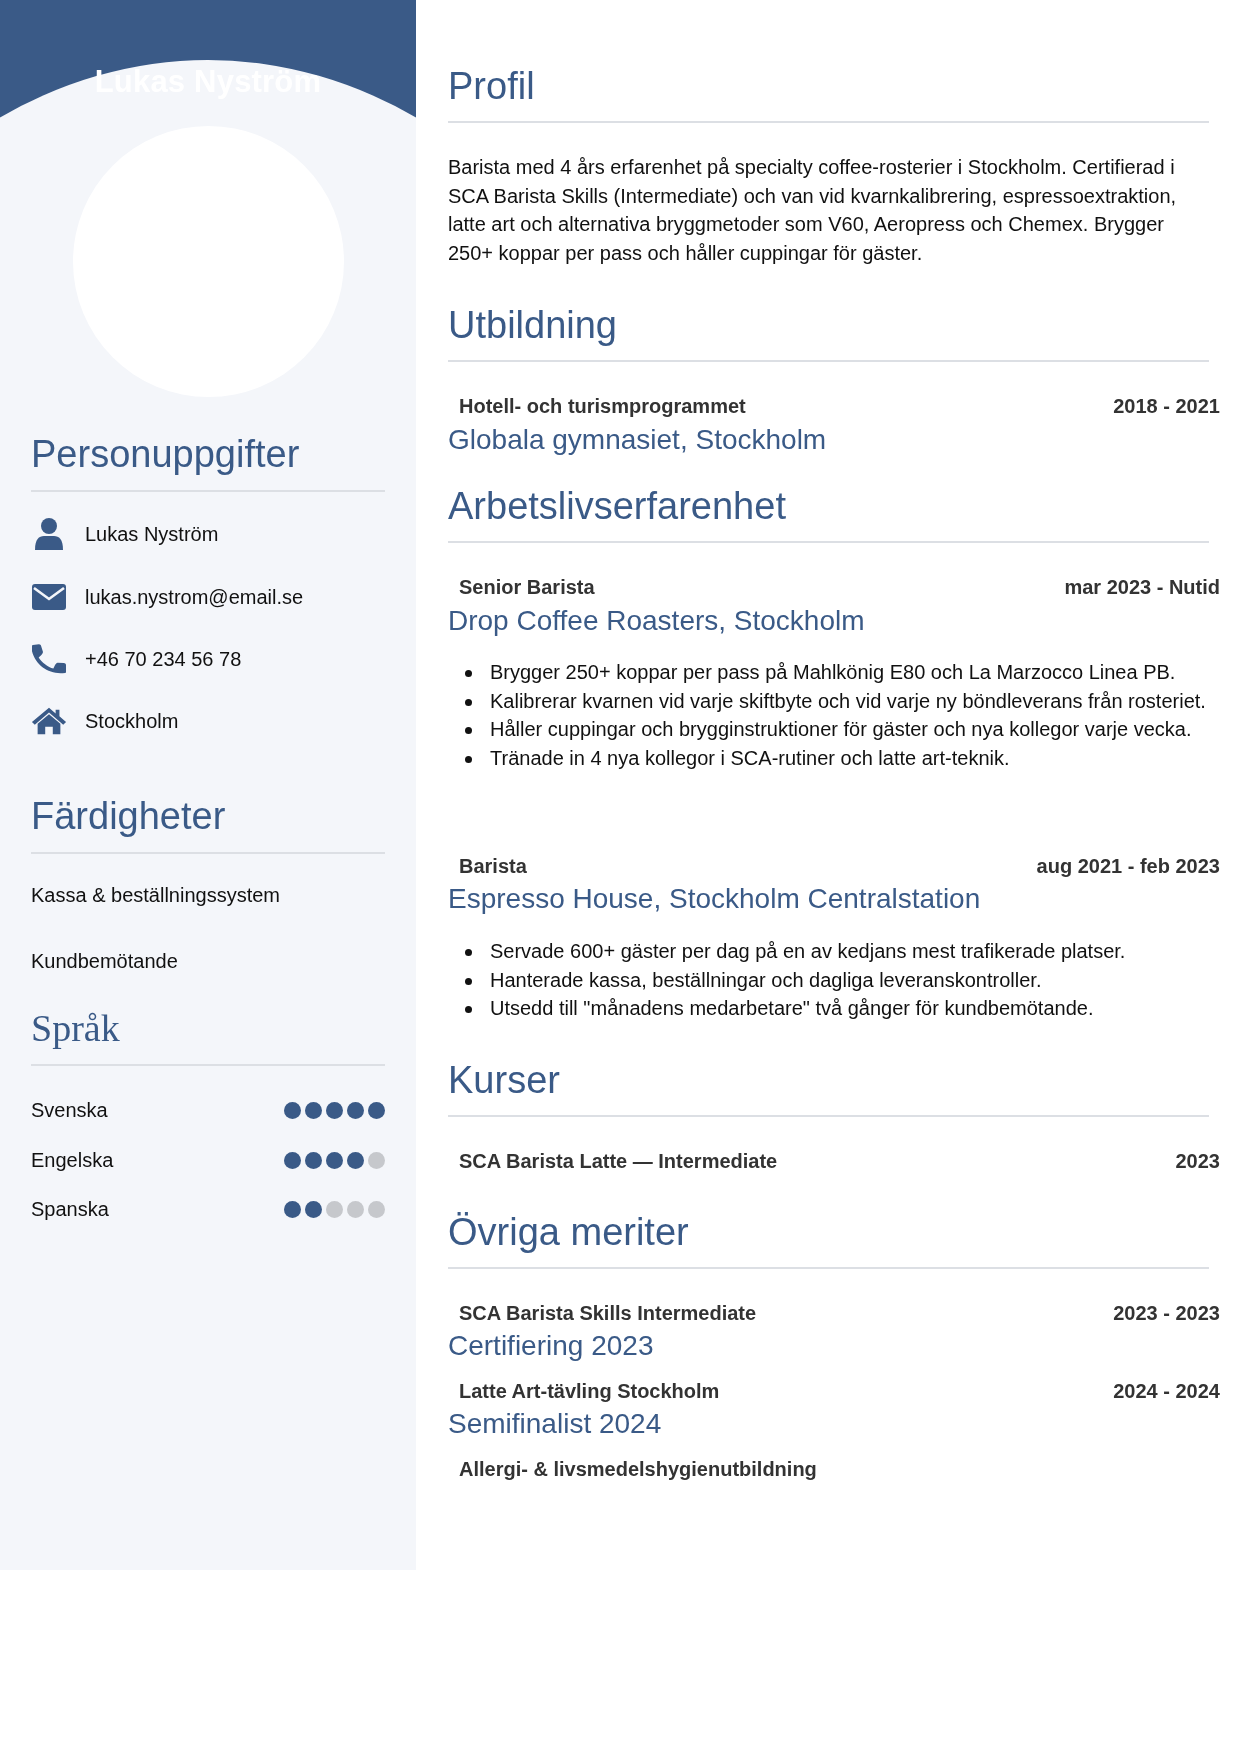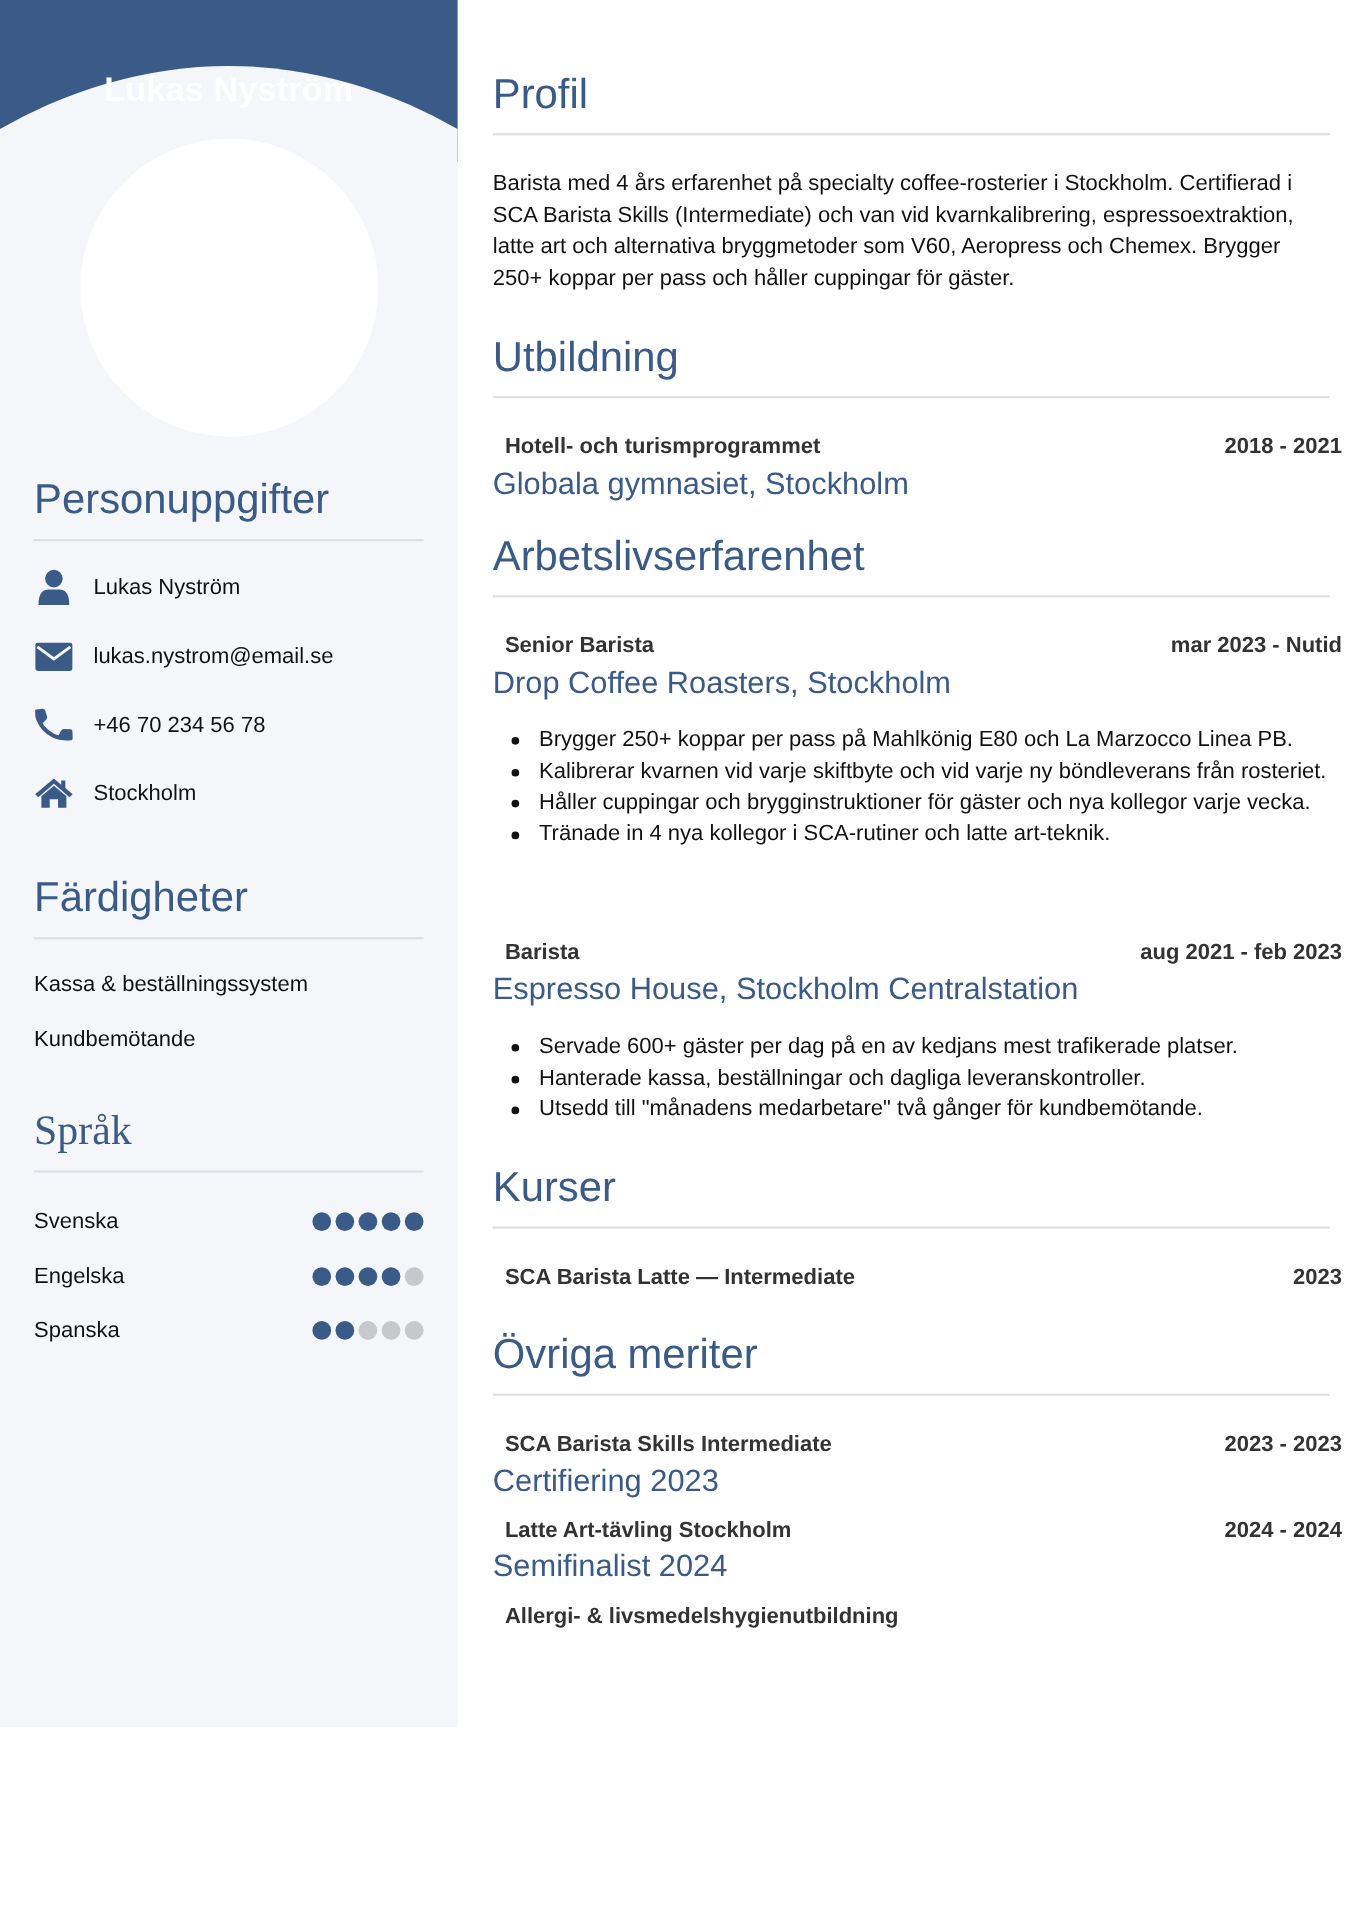--- a/index.html
+++ b/index.html
@@ -128,21 +128,21 @@
       <span class="txt">Stockholm</span>
     </div>
   </div>
 
   <div class="sb-section" style="top:794px;">
     <h2 class="sb-title">Färdigheter</h2>
     <div class="sb-rule"></div>
   </div>
   <div class="sb-section" style="top:884px; height:100px;">
     <div class="skill" style="top:0;">Kassa &amp; beställningssystem</div>
-    <div class="skill" style="top:50px;">Kundbemötande</div>
+    <div class="skill" style="top:66px;">Kundbemötande</div>
   </div>
 
   <div class="sb-section" style="top:1006px;font-family:Liberation Serif, serif;">
     <h2 class="sb-title">Språk</h2>
     <div class="sb-rule"></div>
   </div>
   <div class="sb-section" style="top:1098px; height:140px;">
     <div class="lang-row" style="top:0;">
       <span class="lname">Svenska</span>
       <span class="dots">

